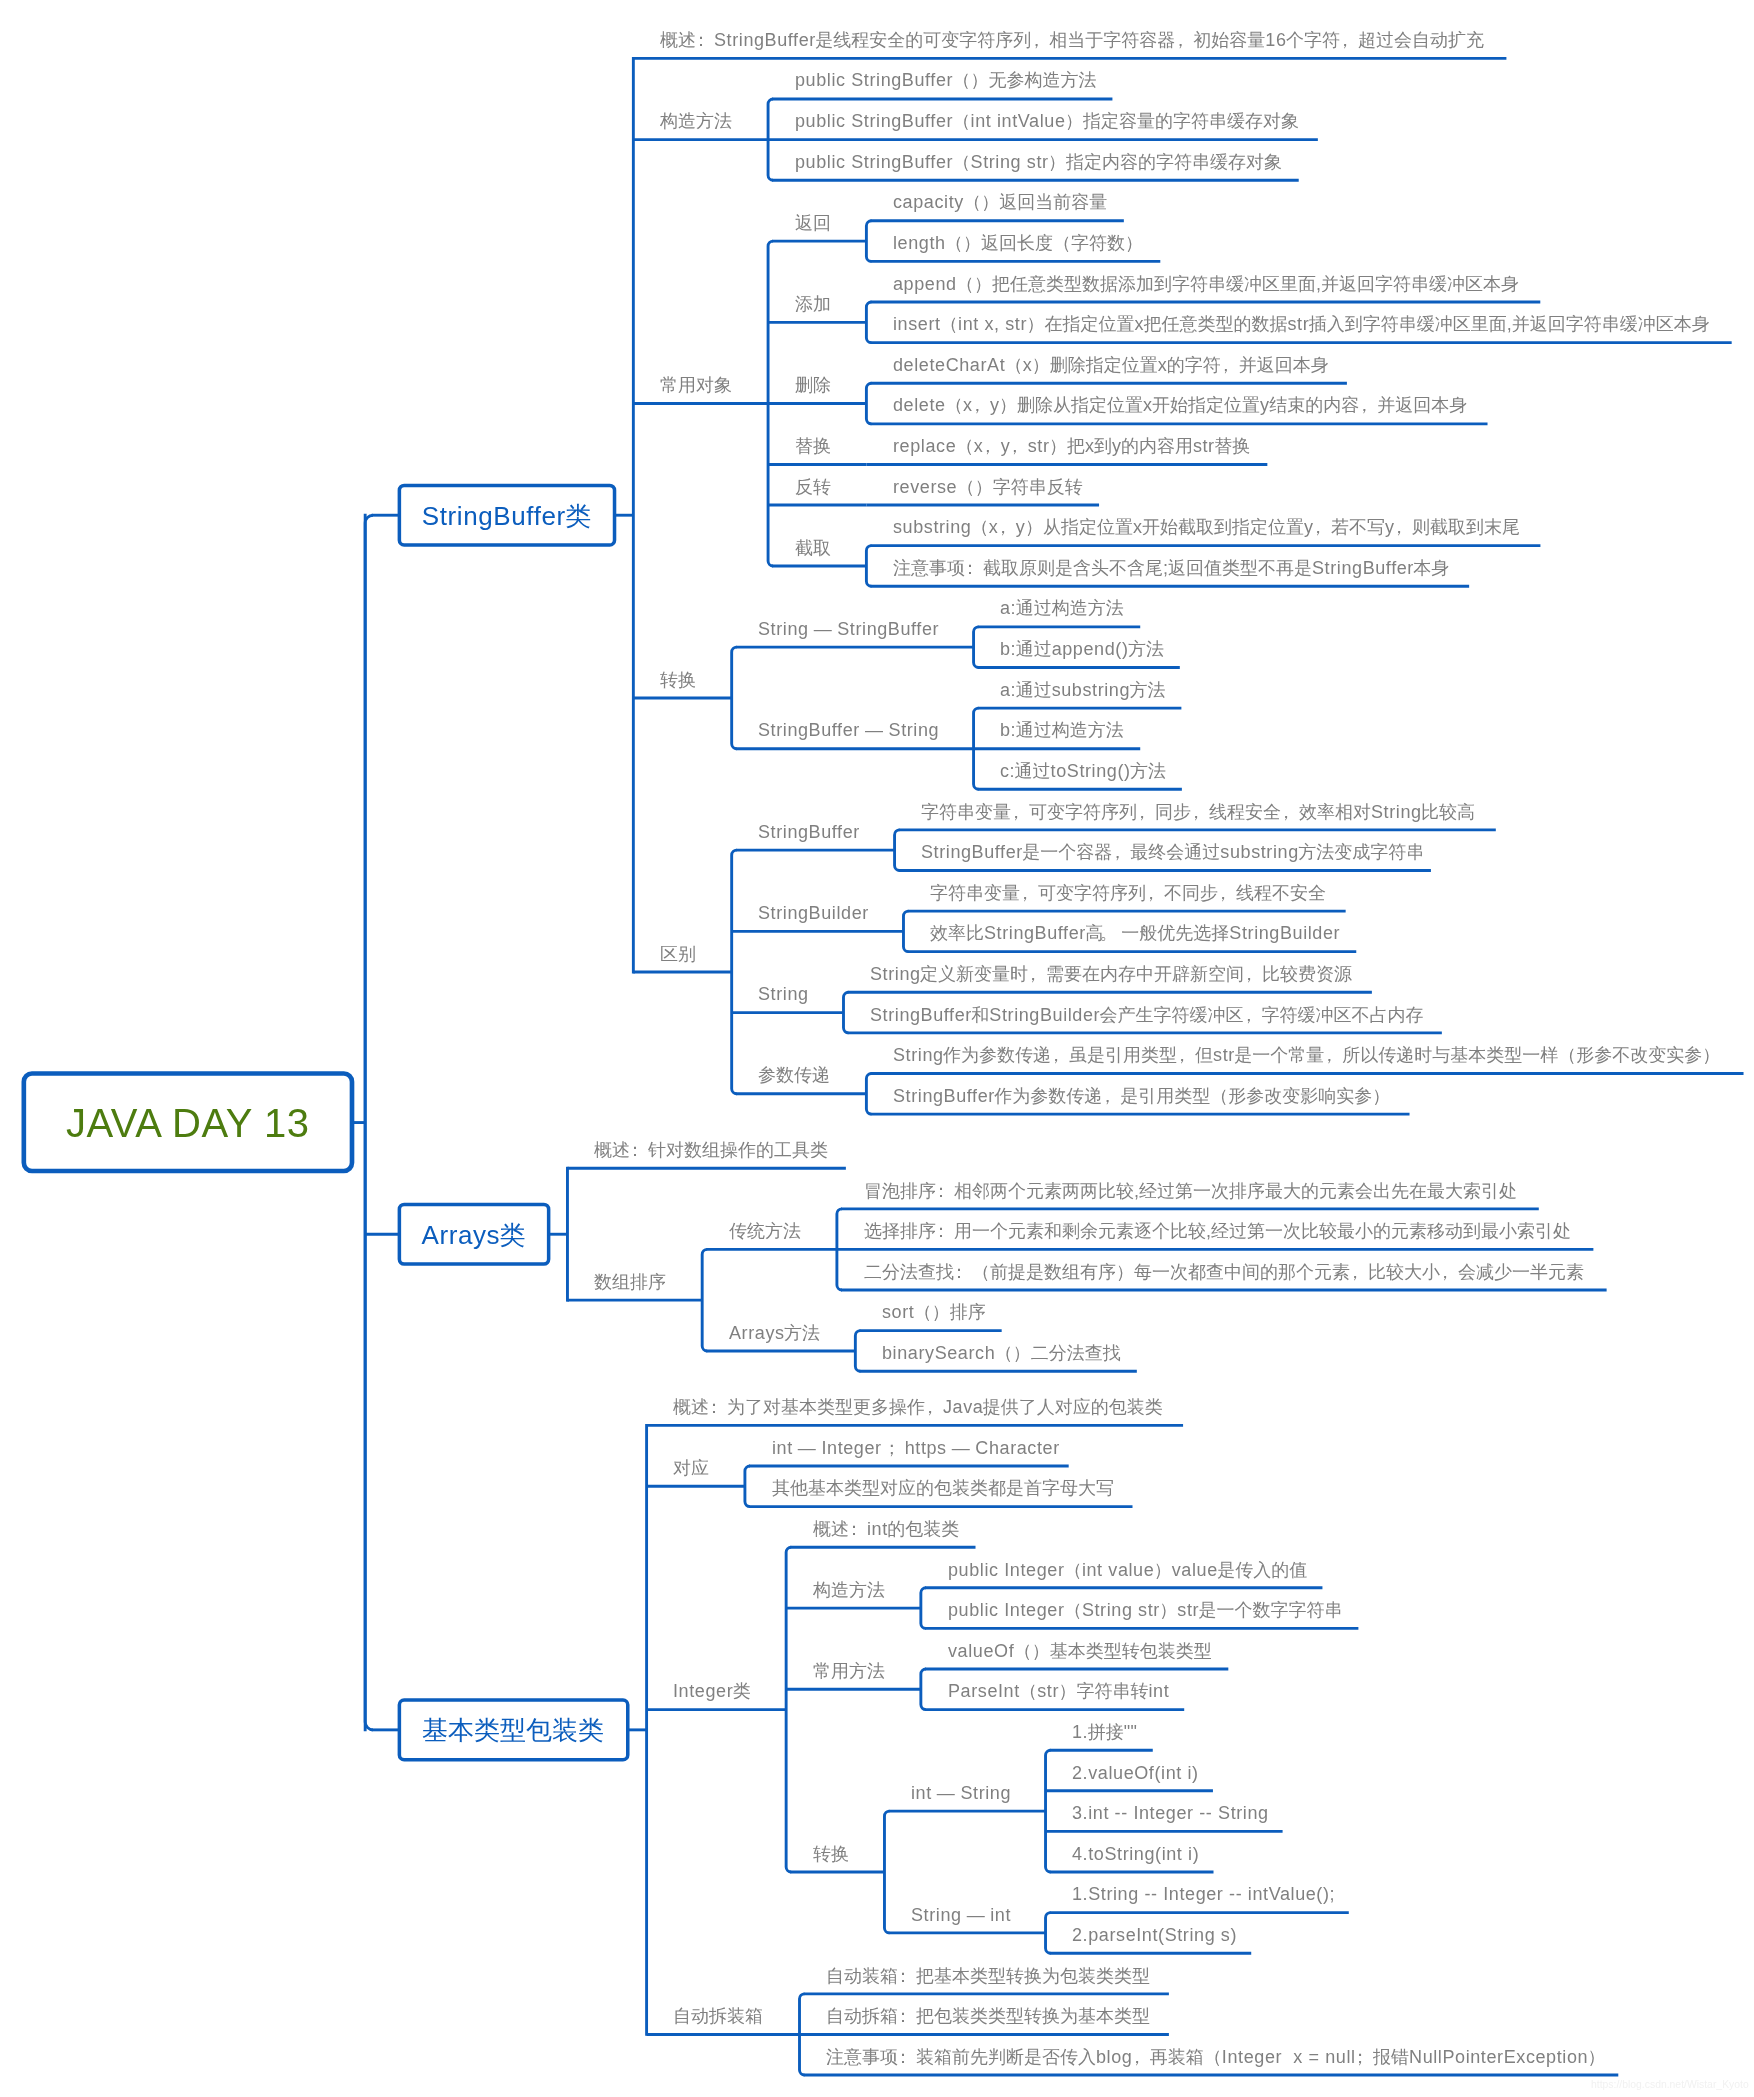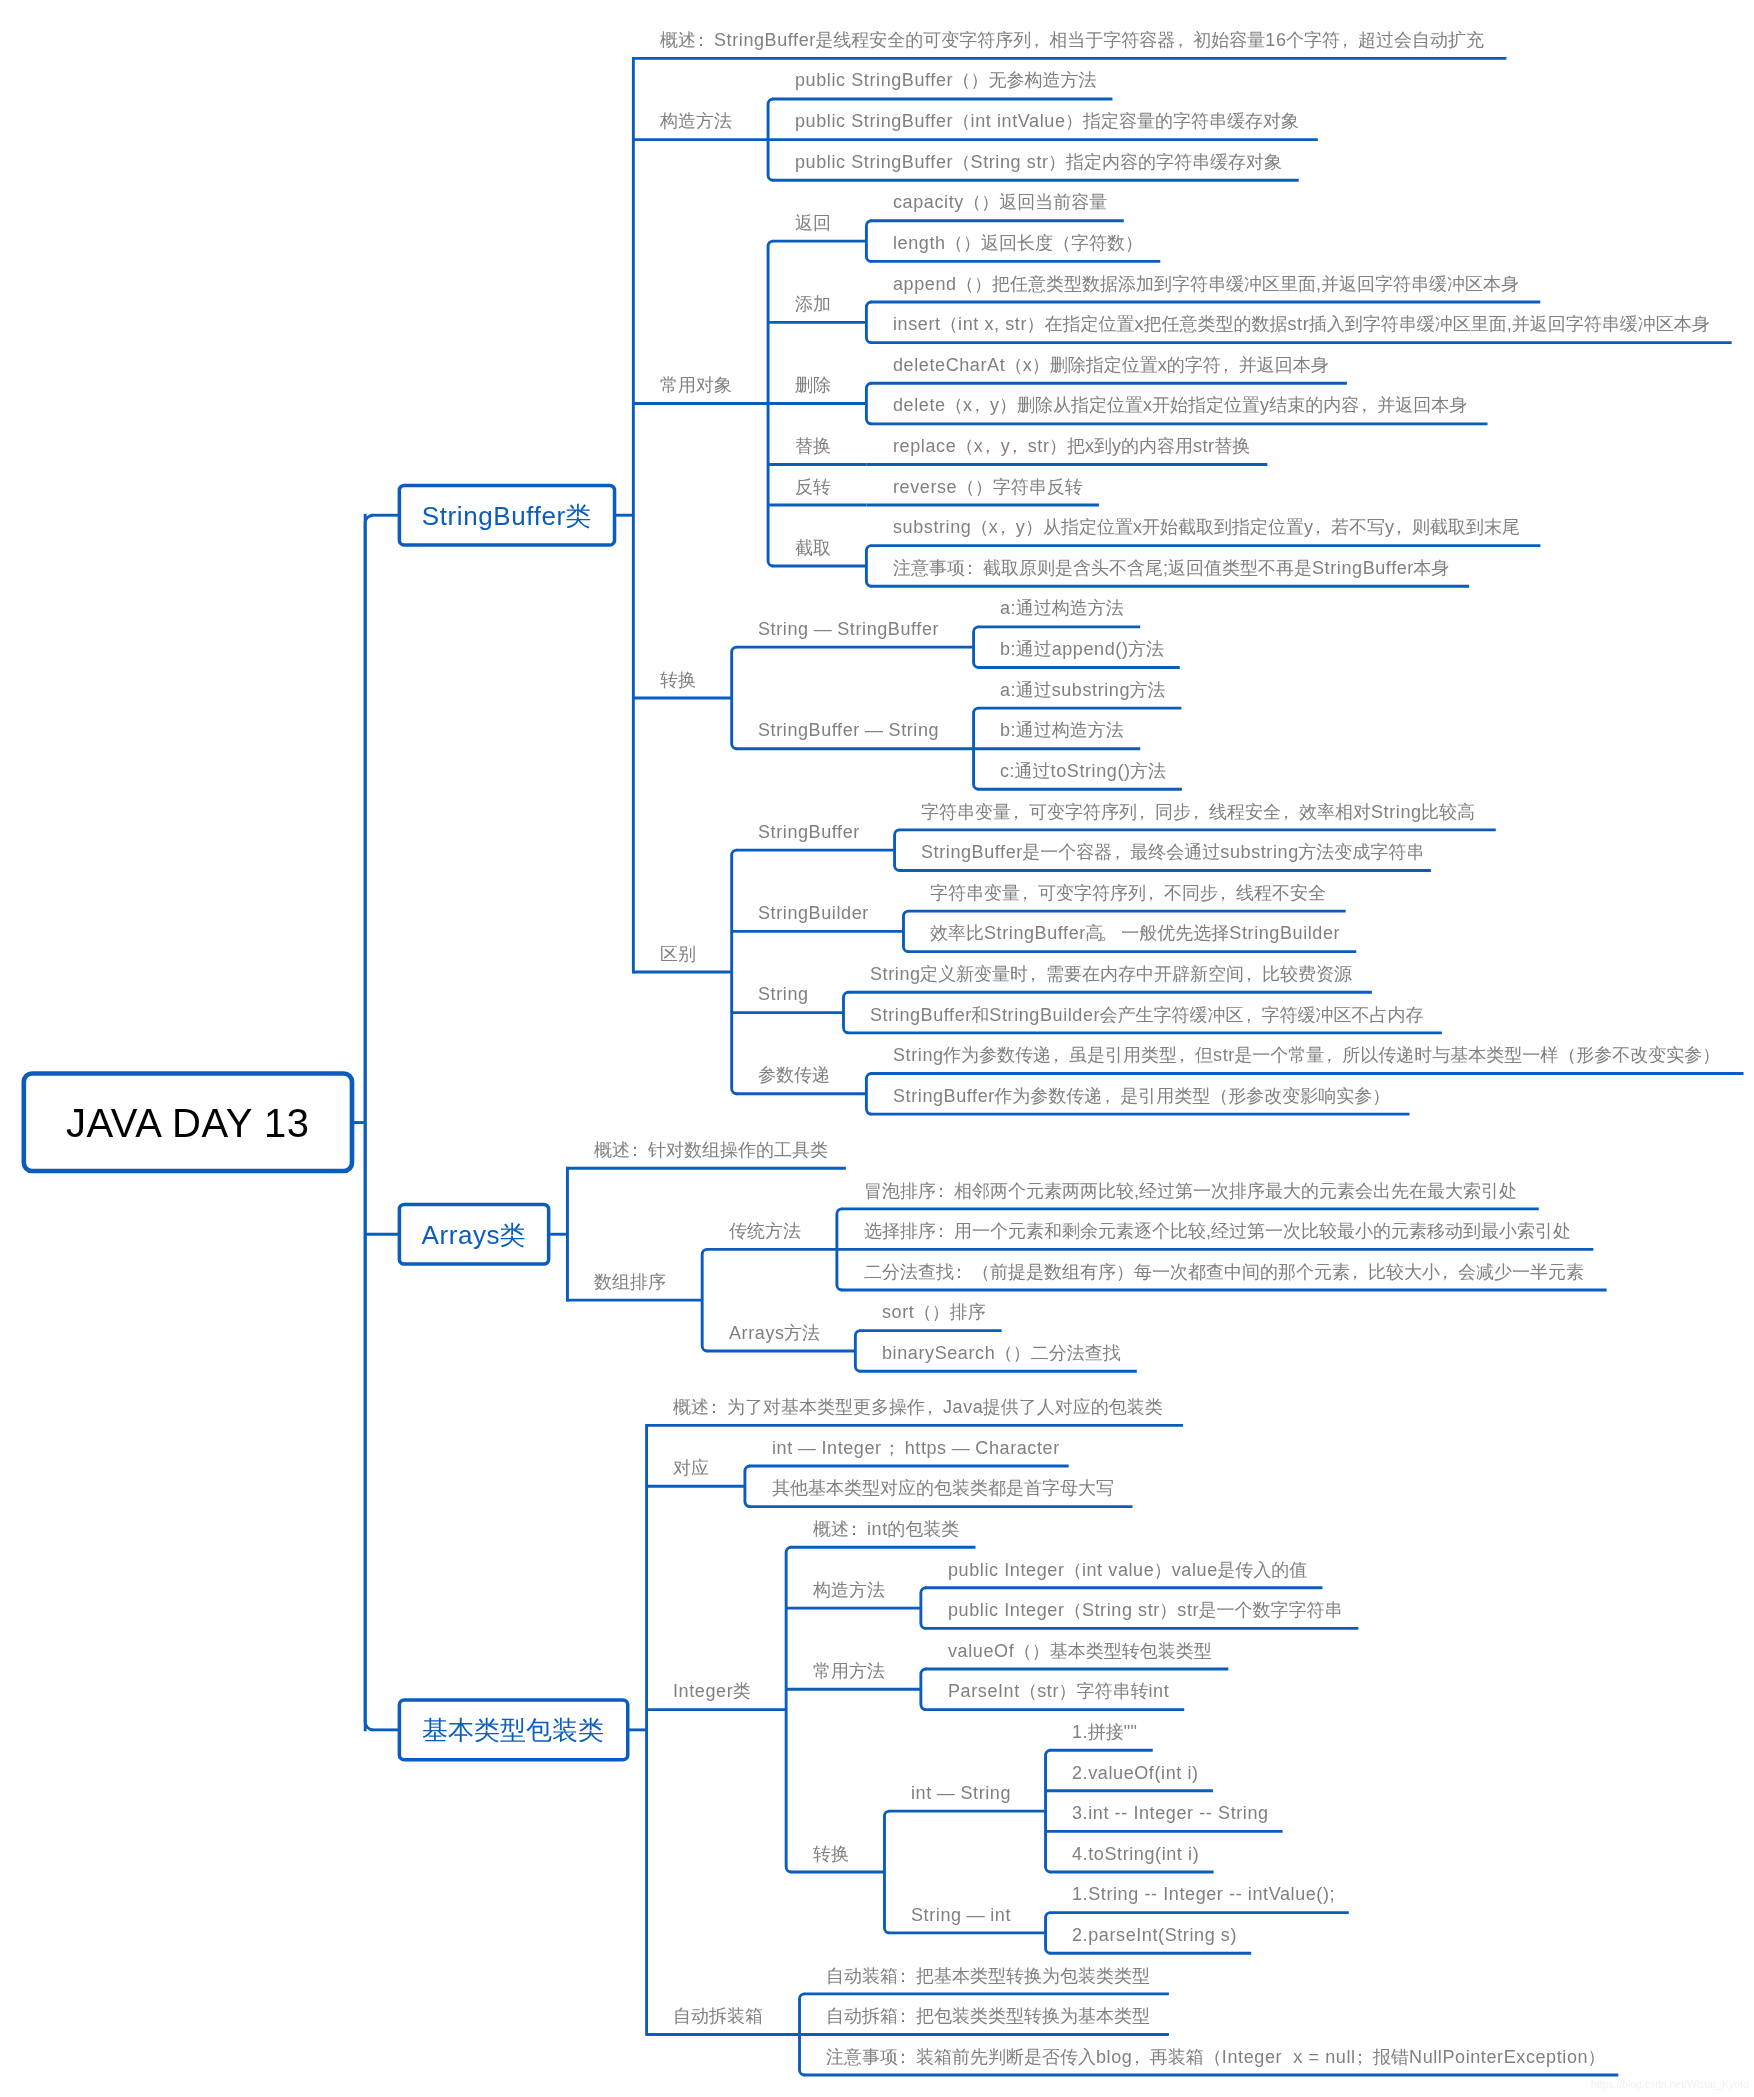--- a/index.html
+++ b/index.html
@@ -5,21 +5,21 @@
 <style>
   html,body{margin:0;padding:0;background:#ffffff;}
   #canvas{position:relative;width:1755px;height:2097px;background:#ffffff;overflow:hidden;
           font-family:"Liberation Sans",sans-serif;}
   #wires{position:absolute;left:0;top:0;width:1755px;height:2097px;}
   #wires path{fill:none;stroke:#0b5dbd;stroke-width:4.6;stroke-linecap:butt;stroke-linejoin:round;}
   #wires path.sw-root{stroke-width:7.4;}
   #wires path.sw-branch{stroke-width:5.6;}
   .lbl{position:absolute;white-space:pre;}
   .node-label{font-size:18px;color:#808080;line-height:26px;}
-  .root-label{display:flex;align-items:center;justify-content:center;font-size:40px;color:#000000;}
+  .root-label{display:flex;align-items:center;justify-content:center;font-size:40px;color:#4d7c0f;}
   .branch-label{display:flex;align-items:center;justify-content:center;font-size:26px;color:#0b5dbd;}
   .lbl i{font-style:normal;letter-spacing:0.6px;margin-right:-0.6px;}
   .lbl b{font-weight:normal;margin-left:-0.22em;margin-right:0.22em;}
   #watermark{position:absolute;right:6.3px;top:2079px;font-size:10.4px;line-height:11.3px;color:#f1f1f1;}
   #watermark i{font-style:normal;letter-spacing:0;margin-right:0;}
 </style>
 </head>
 <body>
 
 <div id="canvas">

